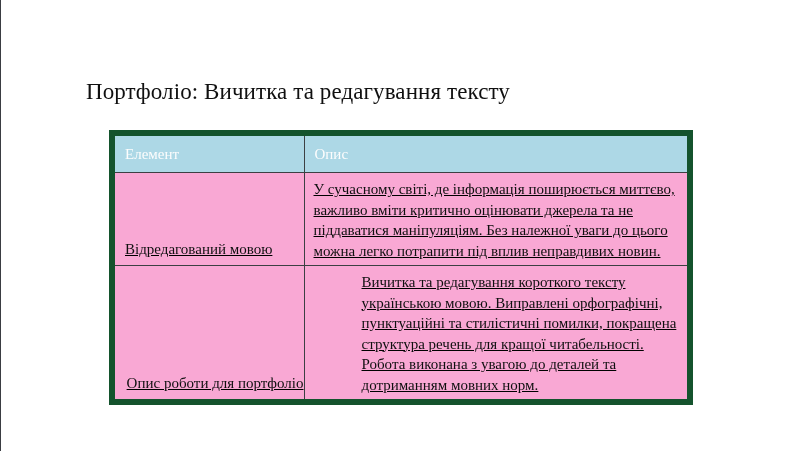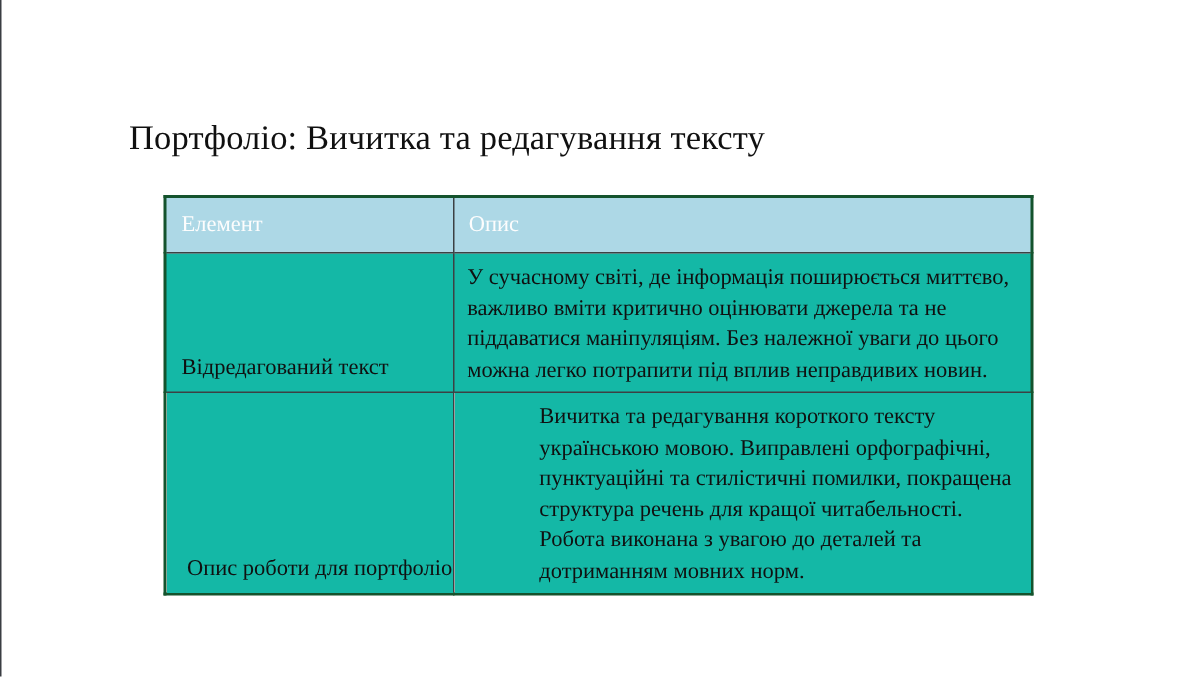--- a/index.html
+++ b/index.html
@@ -45,21 +45,21 @@
   .table-wrap {
     position: absolute;
     left: 109px;
     top: 130px;
     width: 578px;
   }
   table.portfolio-table {
     border-collapse: collapse;
     table-layout: fixed;
     width: 578px;
-    border: 2px solid #14532d;
+    border: 6px solid #14532d;
   }
   table.portfolio-table col.c1 { width: 192px; }
   table.portfolio-table col.c2 { width: 386px; }
 
   table.portfolio-table th,
   table.portfolio-table td {
     border: 1px solid #3c4043;
     padding: 0;
     vertical-align: bottom;
   }
@@ -70,21 +70,22 @@
     text-align: left;
     font-size: 15px;
     height: 36px;
     vertical-align: middle;
   }
   .th-inner {
     padding: 0 0 0 10px;
     display: block;
   }
   table.portfolio-table tbody td {
-    background: #14b8a6;
+    background: #f9a8d4;
+    text-decoration: underline;
   }
   .cell-label {
     display: block;
     padding: 0 0 6px 10px;
     font-size: 15px;
     line-height: 20px;
     color: #101010;
     white-space: nowrap;
     overflow: visible;
   }
@@ -135,21 +136,21 @@
             <span class="th-inner">Елемент</span>
           </th>
           <th>
             <span class="th-inner">Опис</span>
           </th>
         </tr>
       </thead>
       <tbody>
         <tr>
           <td class="col-label">
-            <span class="cell-label">Відредагований текст</span>
+            <span class="cell-label">Відредагований мовою</span>
           </td>
           <td class="col-desc">
             <span class="cell-desc">У сучасному світі, де інформація поширюється миттєво, важливо вміти критично оцінювати джерела та не піддаватися маніпуляціям. Без належної уваги до цього можна легко потрапити під вплив неправдивих новин.</span>
           </td>
         </tr>
         <tr class="row-overflow">
           <td class="col-label">
             <span class="cell-label">Опис роботи для портфоліо</span>
           </td>
           <td class="col-desc">

